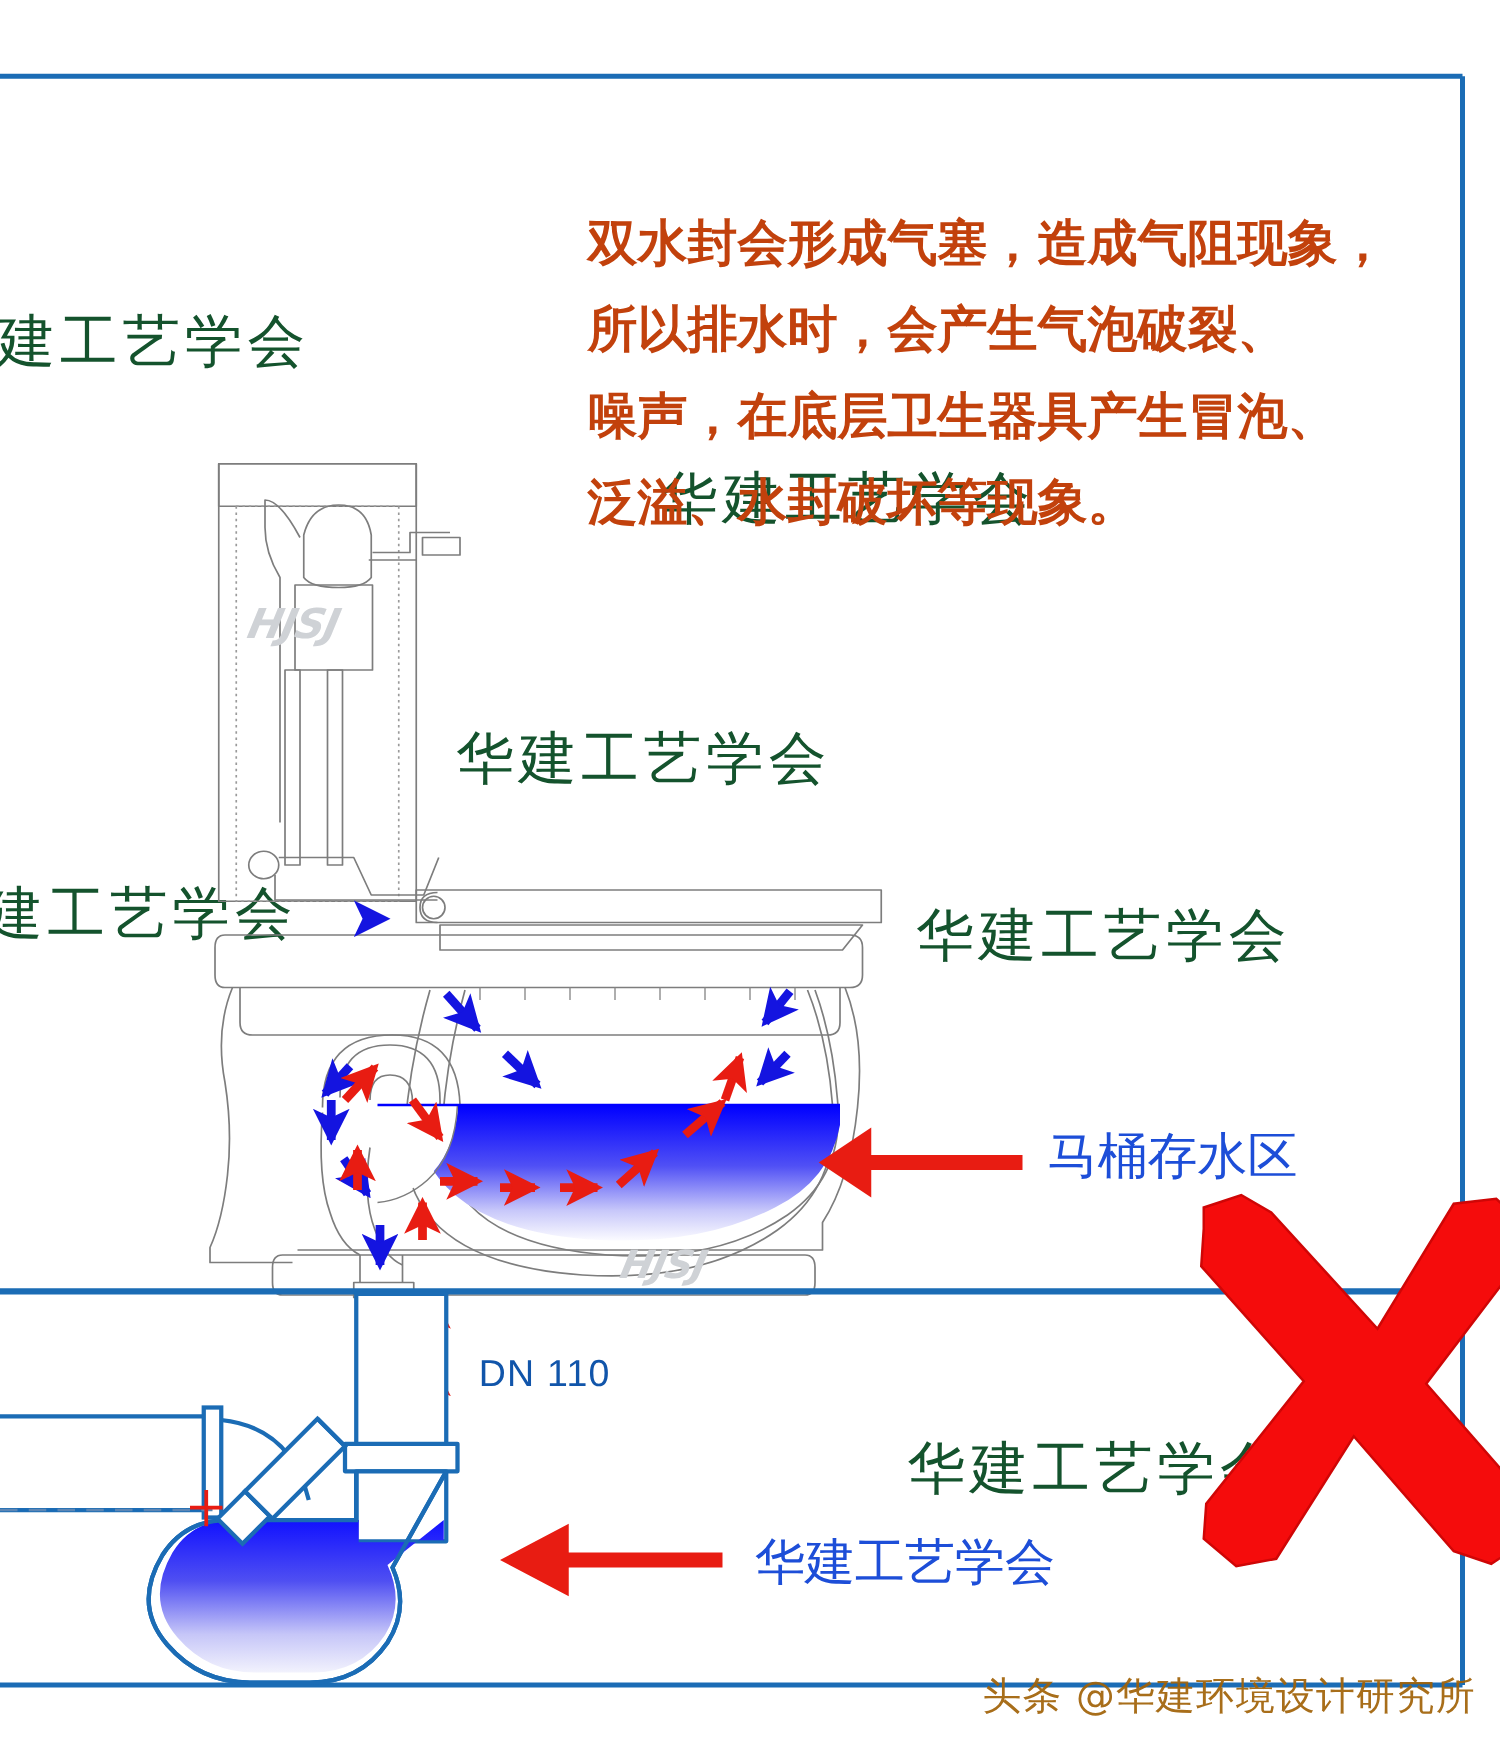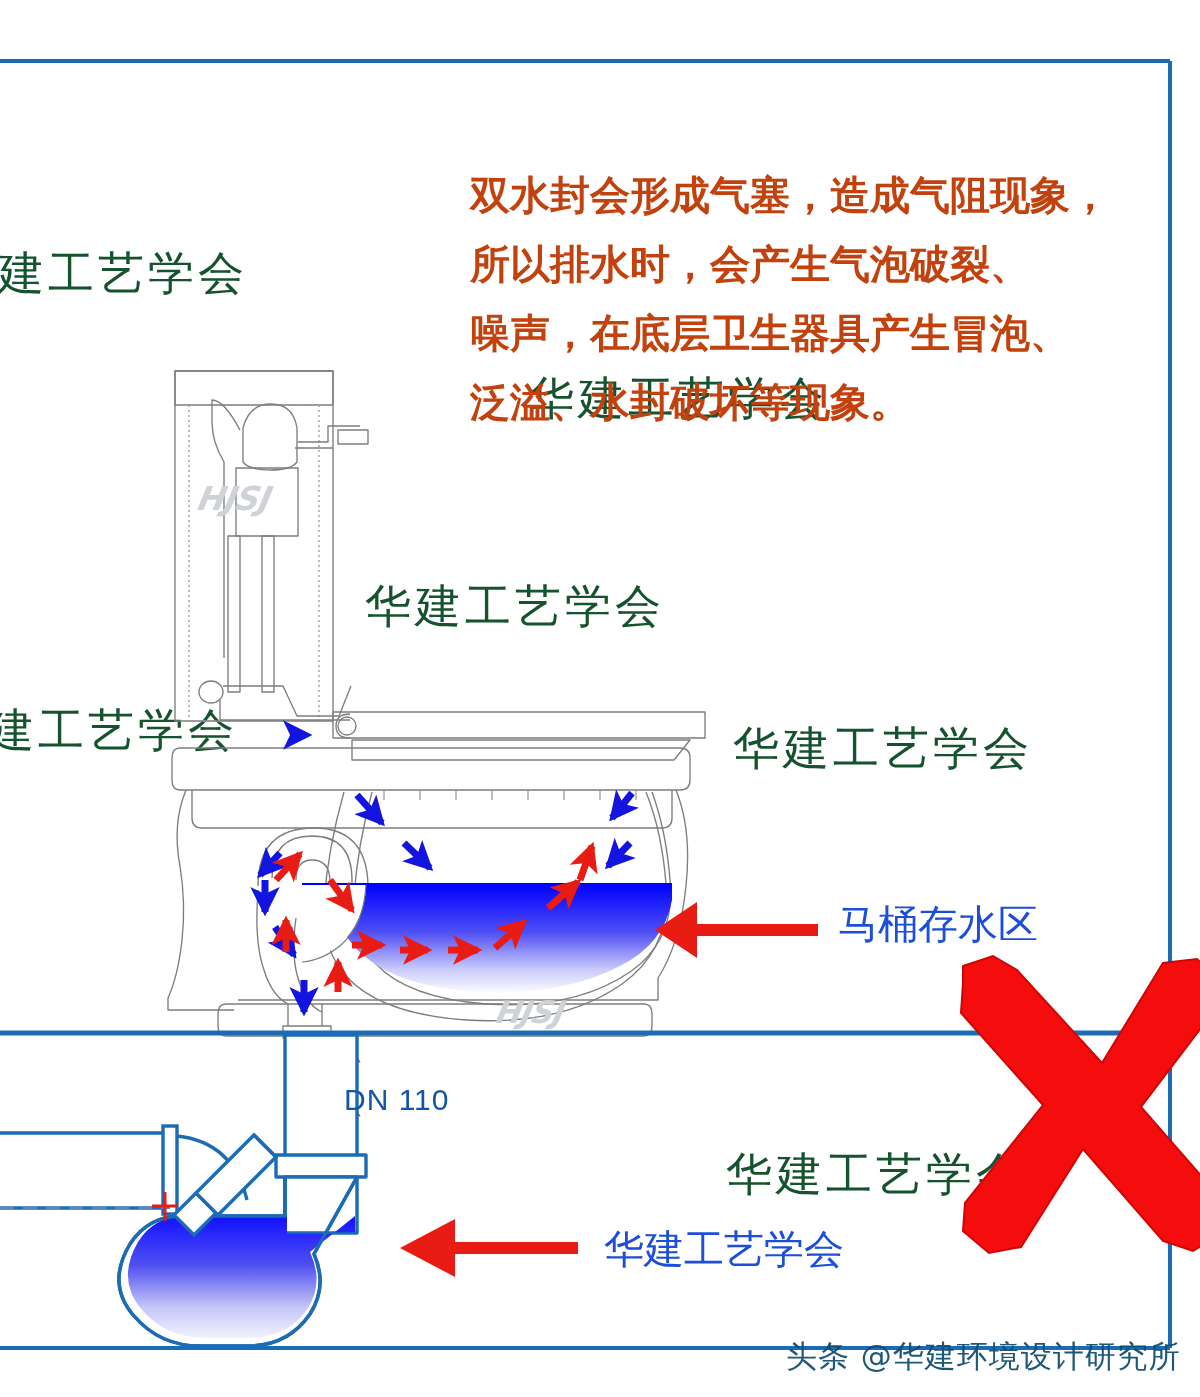--- a/index.html
+++ b/index.html
@@ -42,29 +42,29 @@
 
   
   .label{
     position:absolute;color:#1d4ed8;font-size:40px;white-space:nowrap;
     font-family:"DejaVu Sans","Liberation Sans",sans-serif;
   }
   #label-toilet{left:838px;top:897px;}
   #label-trap{left:604px;top:1222px;}
 
   #dn-label{
-    position:absolute;left:344px;top:1083px;color:#1155aa;font-size:30px;
+    position:absolute;left:383px;top:1083px;color:#1155aa;font-size:30px;
     letter-spacing:1px;white-space:nowrap;
     font-family:"Liberation Sans","DejaVu Sans",sans-serif;
   }
 
   
   #attribution{
     position:absolute;left:786px;top:1336px;white-space:nowrap;
-    font-size:31px;color:#0c4a6e;letter-spacing:1px;
+    font-size:31px;color:#a16207;letter-spacing:1px;
     font-family:"DejaVu Sans","Liberation Sans",sans-serif;
     -webkit-text-stroke:0px;
     opacity:.92;
   }
 </style>
 </head>
 <body>
 
 <div id="stage">
 

